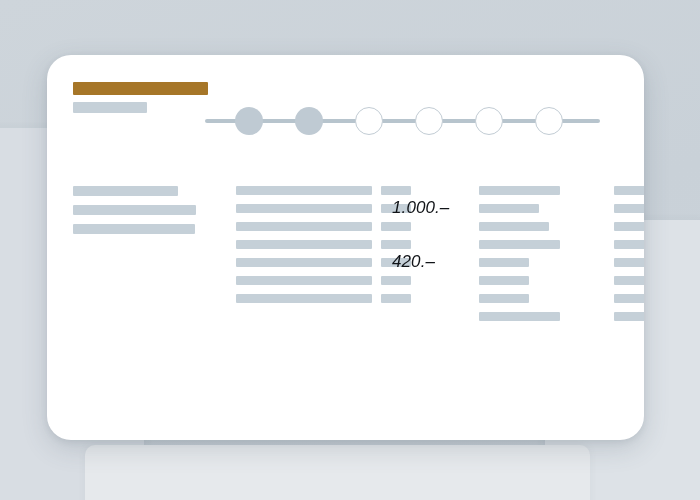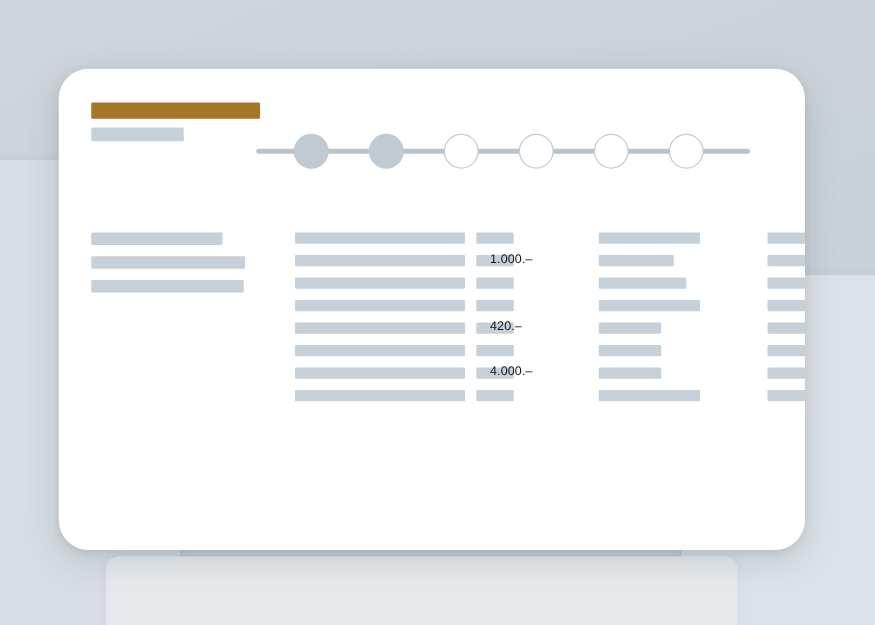--- a/index.html
+++ b/index.html
@@ -153,25 +153,26 @@
   .bar {
     position: absolute;
     top: 0;
     height: 9px;
     border-radius: 1px;
   }
   .amount {
     position: absolute;
     top: -3px;
     right: 0;
-    font-size: 10px;
+    font-size: 17px;
     color: #111418;
     letter-spacing: 0.1px;
     white-space: nowrap;
     line-height: 14px;
+    font-style: italic;
   }
   
   .mid-main  { left: 0px;   width: 136px; }
   .mid-code  { left: 145px; width: 30px; }
   .mid-amt   { width: 82px; right: 0; }
 
   
   .r-label { left: 0px; }
   .r-val   { left: 135px; width: 41px; }
 </style>
@@ -231,25 +232,20 @@
         <div class="bar mid-code" style="width: 30px; background: rgb(197, 208, 216);"></div>
         <div class="amount mid-amt" style="color: rgb(17, 20, 24);">420.–</div>
       </div>
       <div class="row">
         <div class="bar mid-main" style="width: 136px; background: rgb(197, 208, 216);"></div>
         <div class="bar mid-code" style="width: 30px; background: rgb(197, 208, 216);"></div>
       </div>
       <div class="row">
         <div class="bar mid-main" style="width: 136px; background: rgb(197, 208, 216);"></div>
         <div class="bar mid-code" style="width: 30px; background: rgb(197, 208, 216);"></div>
-        <div class="amount mid-amt" style="color: rgb(17, 20, 24);">4.000.–</div>
-      </div>
-      <div class="row">
-        <div class="bar mid-main" style="width: 136px; background: rgb(197, 208, 216);"></div>
-        <div class="bar mid-code" style="width: 30px; background: rgb(197, 208, 216);"></div>
       </div>
     </div>
 
   <div id="col-right">
 
   <div class="row">
         <div class="bar r-label" style="width: 81px; background: rgb(197, 208, 216);"></div>
         <div class="bar r-val" style="width: 41px; background: rgb(197, 208, 216);"></div>
       </div>
       <div class="row">

